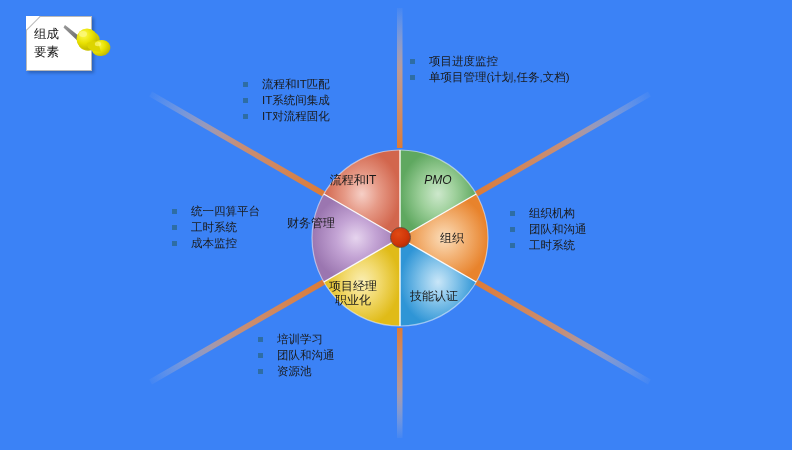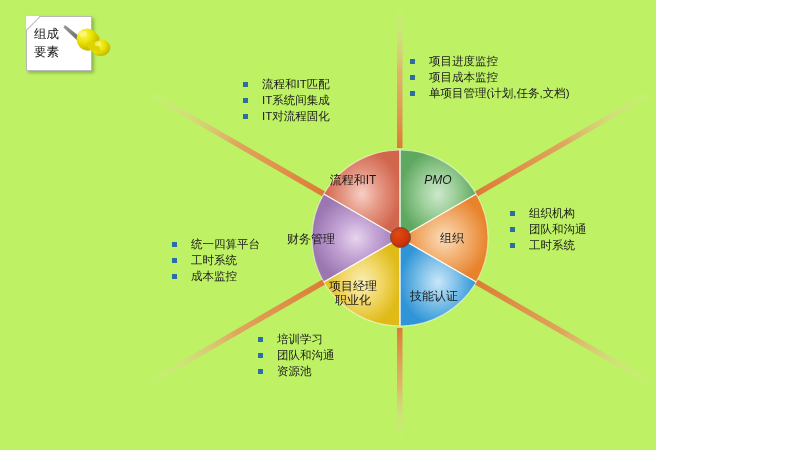--- a/index.html
+++ b/index.html
@@ -5,22 +5,22 @@
   * { box-sizing: border-box; }
   html, body {
     margin: 0; padding: 0;
     width: 800px; height: 450px;
     background: #ffffff;
     font-family: "Liberation Sans", "DejaVu Sans", sans-serif;
     overflow: hidden;
   }
   #stage {
     position: relative;
-    width: 656px; height: 450px;
-    background: #bef264;
+    width: 792px; height: 450px;
+    background: #3b82f6;
   }
 
   
   #note-card {
     position: absolute;
     left: 26px; top: 16px;
     width: 66px; height: 55px;
     background: #ffffff;
     border: 1px solid #b9b9b9;
     box-shadow: 2px 2px 3px rgba(0,0,0,0.25);
@@ -251,56 +251,52 @@
       <line x1="90" y1="90" x2="13.79" y2="46"></line>
     </g>
     <circle cx="90" cy="90" r="88" fill="none" stroke="#ffffff" stroke-width="1.2" opacity="0.5"></circle>
   </svg>
 
   <div class="sector-label" style="left:438px; top:180px;font-style:italic;">PMO</div>
   <div class="sector-label" style="left:452px; top:238px;">组织</div>
   <div class="sector-label" style="left:434px; top:296px;">技能认证</div>
   <div class="sector-label" style="left:353px; top:293px;">项目经理
 职业化</div>
-  <div class="sector-label" style="left:311px; top:239px;font-family:Liberation Serif, serif;">财务管理</div>
+  <div class="sector-label" style="left:311px; top:223px;font-family:Liberation Serif, serif;">财务管理</div>
   <div class="sector-label" style="left:353px; top:180px;">流程和IT</div>
 
   <div id="hub"></div>
 
   <div class="bullet-block" style="left:410px; top:53px;">
     <div class="bullet-row">
       <div class="bullet-sq"></div>
       <div class="bullet-txt">项目进度监控</div>
     </div>
     <div class="bullet-row">
       <div class="bullet-sq"></div>
-      <div class="bullet-txt">项目成本监控</div>
-    </div>
-    <div class="bullet-row">
-      <div class="bullet-sq"></div>
       <div class="bullet-txt">单项目管理(计划,任务,文档)</div>
     </div>
   </div>
 
   <div class="bullet-block" style="left:243px; top:76px;">
     <div class="bullet-row">
       <div class="bullet-sq"></div>
       <div class="bullet-txt">流程和IT匹配</div>
     </div>
     <div class="bullet-row">
       <div class="bullet-sq"></div>
       <div class="bullet-txt">IT系统间集成</div>
     </div>
     <div class="bullet-row">
       <div class="bullet-sq"></div>
       <div class="bullet-txt">IT对流程固化</div>
     </div>
   </div>
 
-  <div class="bullet-block" style="left:172px; top:203px;margin-top:33px;">
+  <div class="bullet-block" style="left:172px; top:203px;">
     <div class="bullet-row">
       <div class="bullet-sq"></div>
       <div class="bullet-txt">统一四算平台</div>
     </div>
     <div class="bullet-row">
       <div class="bullet-sq"></div>
       <div class="bullet-txt">工时系统</div>
     </div>
     <div class="bullet-row">
       <div class="bullet-sq"></div>

